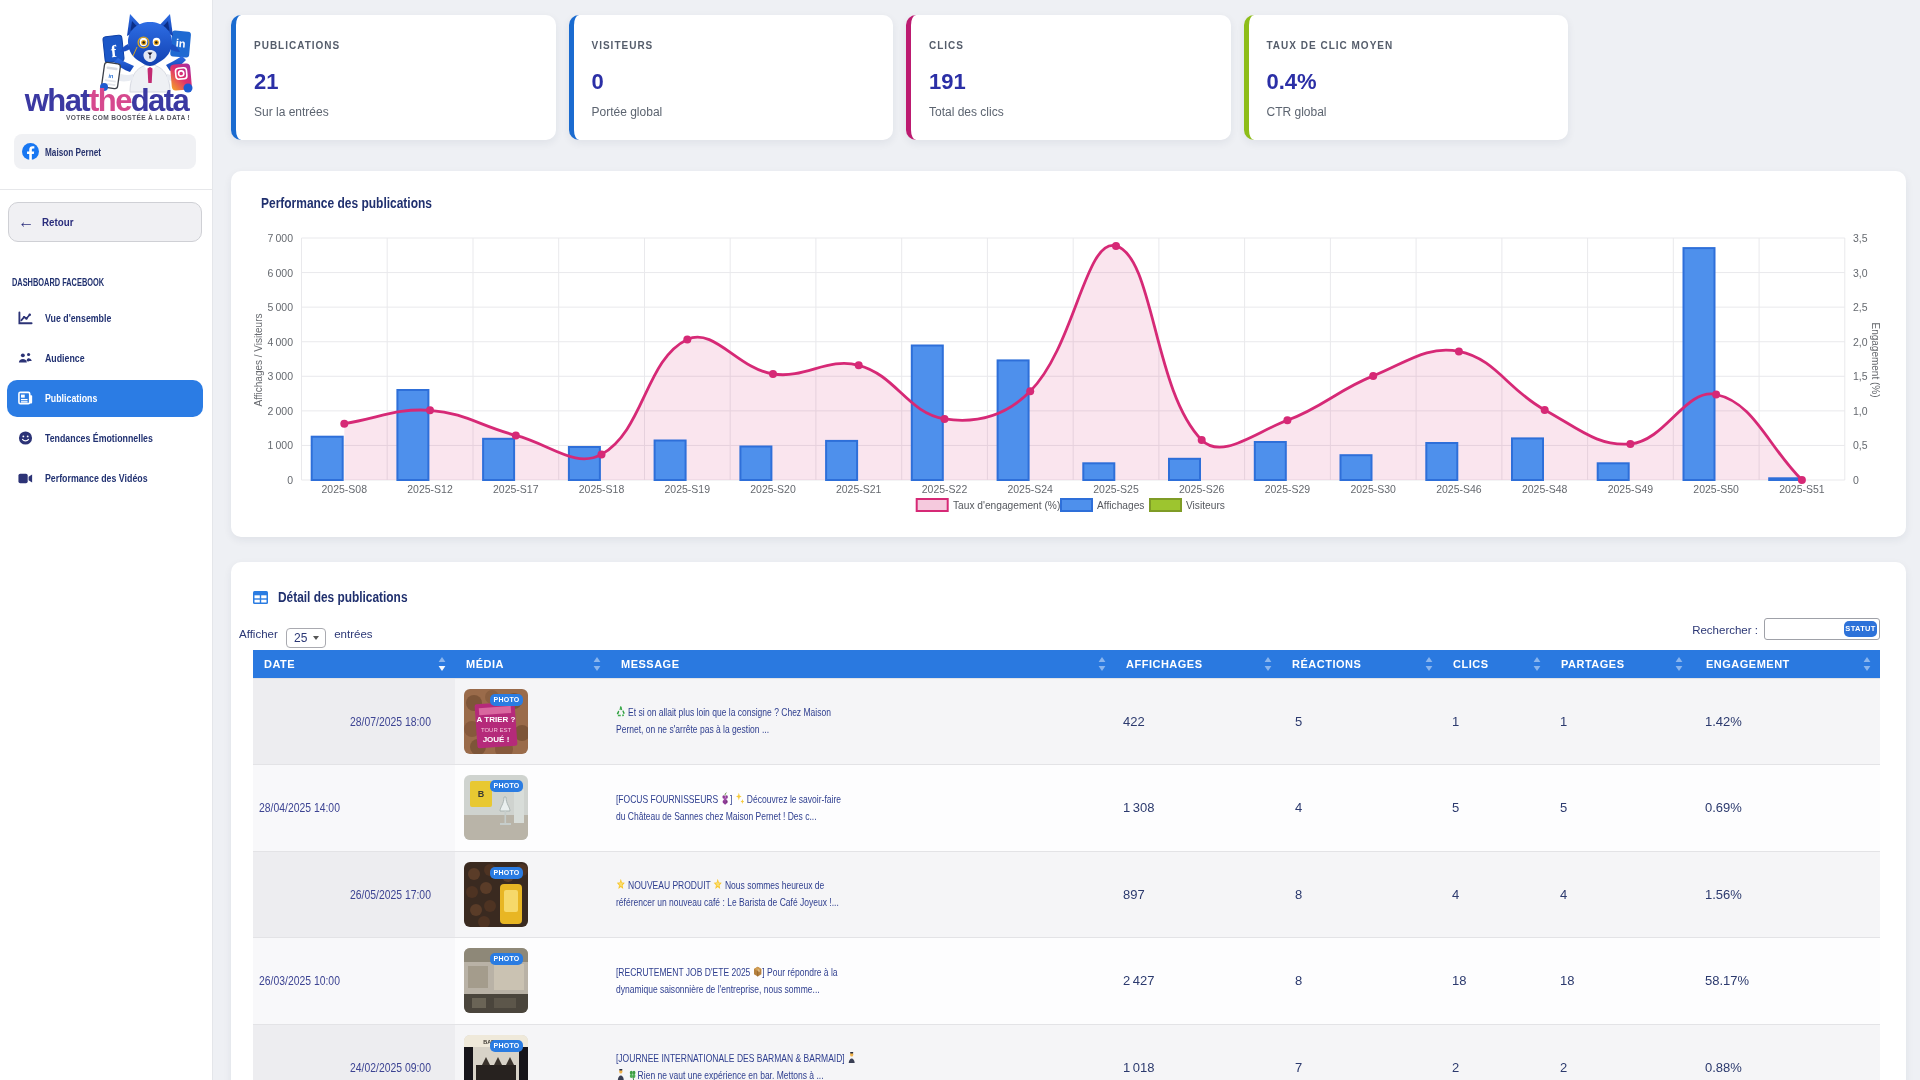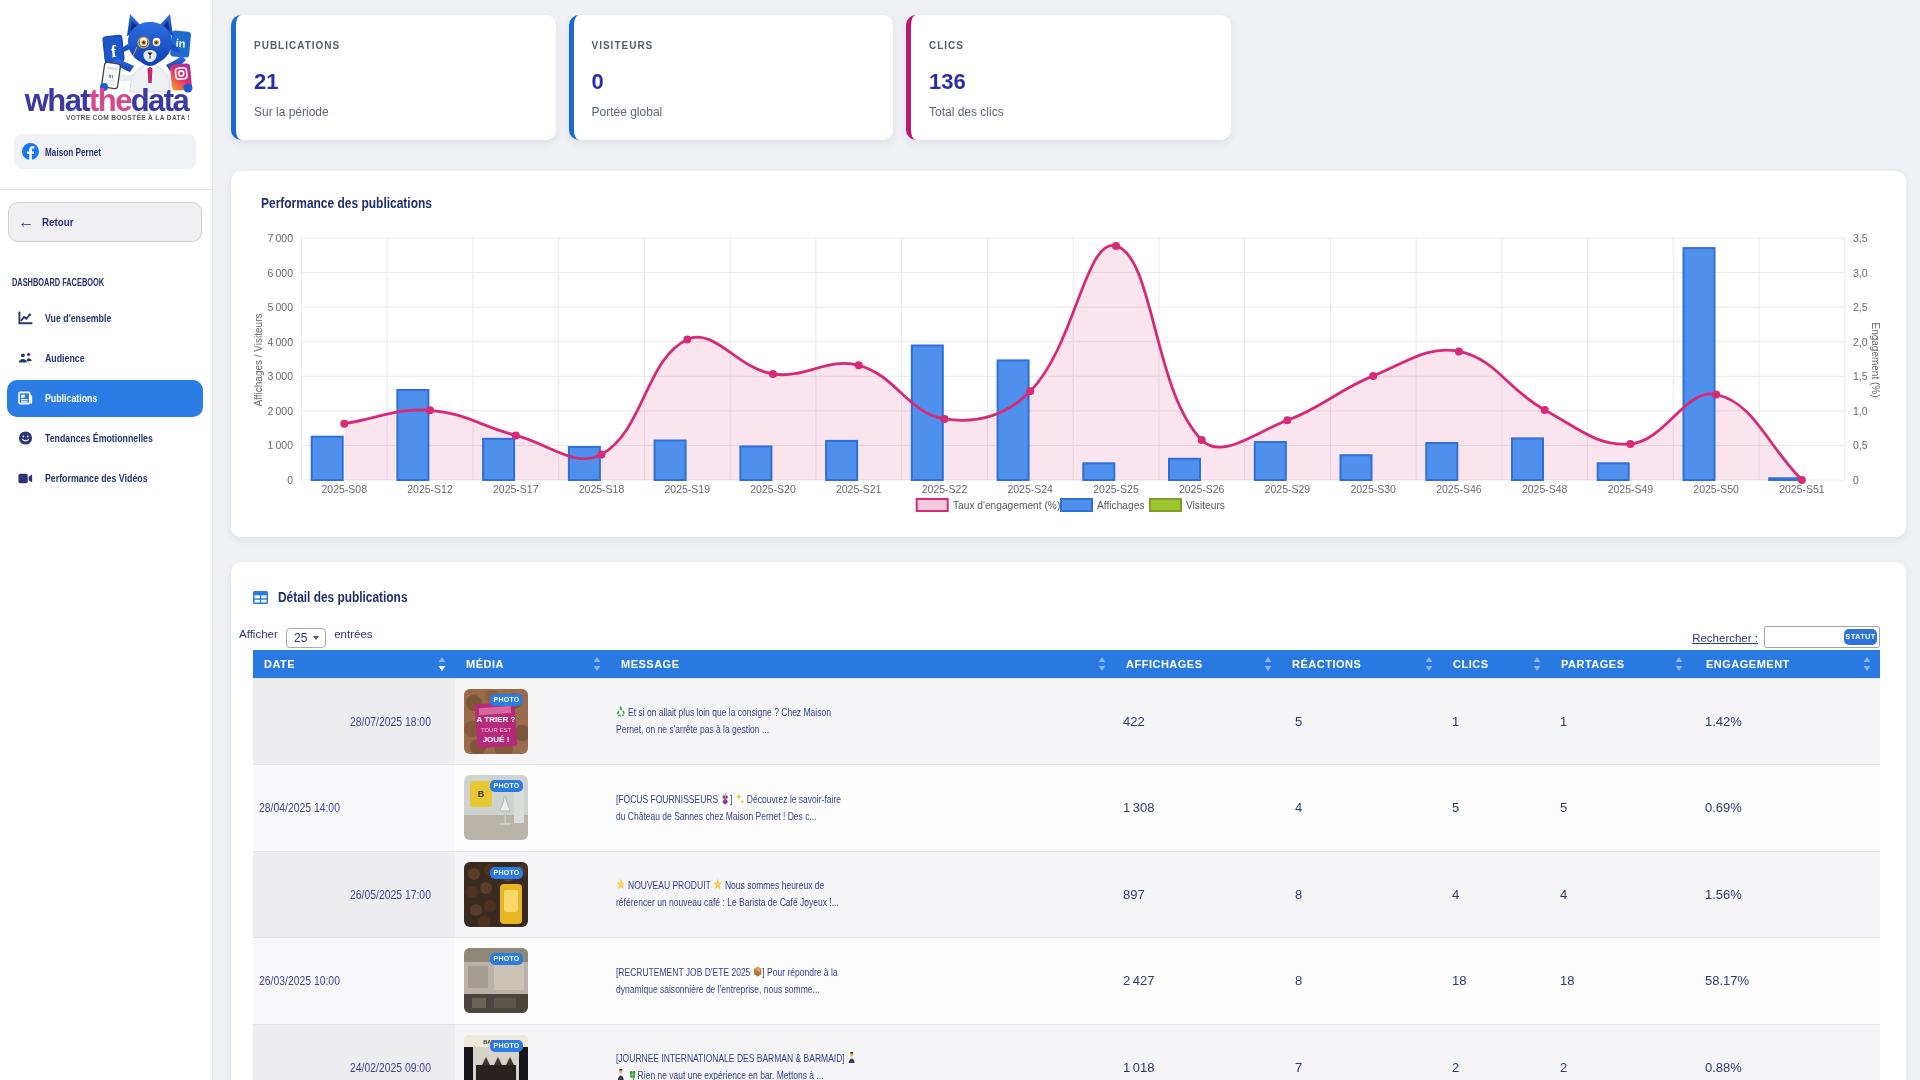--- a/index.html
+++ b/index.html
@@ -28,21 +28,21 @@
   .kcard .sub { position:absolute; top:90px; font-size:12px; color:#5c6470; }
   .card { position:absolute; background:#fff; border-radius:10px; box-shadow:0 3px 8px rgba(30,40,70,.07); }
   .chartcard { left:0; top:171px; width:1675px; height:366px; }
   .ctitle { position:absolute; left:30px; top:24px; font-size:14px; font-weight:bold; color:#20306e; transform:scaleX(.855); transform-origin:0 50%; }
   .tablecard { left:0; top:562px; width:1675px; height:560px; }
   .ttitle { position:absolute; left:22px; top:27px; display:flex; align-items:center; }
   .ttitle span { margin-left:10px; font-size:14.5px; font-weight:bold; color:#20306e; display:inline-block; transform:scaleX(.82); transform-origin:0 50%; }
   .lenctl { position:absolute; left:8px; top:66px; font-size:11.5px; color:#2b3775; }
   .lenbox { display:inline-block; width:40px; height:20px; border:1px solid #a9aab0; border-radius:4px; font-size:12px; color:#2b3775; text-align:left; padding:2px 0 0 7px; position:relative; margin:0 5px; vertical-align:-4px;}
   .lenbox:after { content:""; position:absolute; right:6px; top:7px; border-left:3.5px solid transparent; border-right:3.5px solid transparent; border-top:4.5px solid #555; }
-  .searchctl { position:absolute; right:26px; top:64px; font-size:11.5px; color:#2b3775;text-decoration:underline; }
+  .searchctl { position:absolute; right:26px; top:56px; font-size:11.5px; color:#2b3775; }
   .sinput { display:inline-block; width:116px; height:22px; border:1px solid #9fa1a8; border-radius:3px; background:#fff; position:relative; margin-left:6px; vertical-align:-6px; }
   .statut { position:absolute; right:2px; top:2px; width:33px; height:16px; background:#2d72d9; border-radius:5px; color:#fff; font-size:7.5px; font-weight:bold; letter-spacing:.3px; text-align:center; line-height:16px; }
   table.dt { position:absolute; left:22px; top:88px; width:1627px; border-collapse:collapse; table-layout:fixed; }
   table.dt th { background:#2a79e0; color:#fff; font-size:11px; font-weight:bold; letter-spacing:.5px; text-align:left; height:28px; padding:0 0 0 11px; position:relative; }
   table.dt th .sort { position:absolute; right:9px; top:7px; }
   table.dt td { font-size:13px; color:#2c3a6e; padding-left:11px; vertical-align:middle; }
   .dcell { display:inline-block; font-size:13.5px; color:#3d4493; transform:scaleX(.77); transform-origin:0 50%; white-space:nowrap; }
   table.dt tr.r { height:86.5px; }
   tr.odd td { background:#f5f5f7; border-top:1px solid #e3e3e6; border-bottom:1px solid #e3e3e6;}
   tr.even td { background:#fdfdfe; }
@@ -196,31 +196,36 @@
         </svg>
         <span>Performance des Vidéos</span>
       </div>
   </div>
 </div>
 <div class="main">
   <div class="cards">
     <div class="kcard" style="border-left-color:#1a6bd0">
         <div class="lab">PUBLICATIONS</div>
         <div class="val">21</div>
-        <div class="sub">Sur la période</div>
+        <div class="sub">Sur la entrées</div>
       </div>
     <div class="kcard" style="border-left-color:#1a6bd0">
         <div class="lab">VISITEURS</div>
         <div class="val">0</div>
         <div class="sub">Portée global</div>
       </div>
     <div class="kcard" style="border-left-color:#bc1a70">
         <div class="lab">CLICS</div>
-        <div class="val">136</div>
+        <div class="val">191</div>
         <div class="sub">Total des clics</div>
+      </div>
+    <div class="kcard" style="border-left-color:#8ebd19">
+        <div class="lab">TAUX DE CLIC MOYEN</div>
+        <div class="val">0.4%</div>
+        <div class="sub">CTR global</div>
       </div>
   </div>
   <div class="card chartcard">
     <div class="ctitle">Performance des publications</div>
     <div style="position:absolute;left:0;top:0;"><svg width="1674" height="366" viewBox="0 0 1674 366" font-family="Liberation Sans, sans-serif">
 <g stroke="#e9e9ec" stroke-width="1">
             <line x1="70.5" y1="67.0" x2="70.5" y2="309.0"></line>
             <line x1="156.2" y1="67.0" x2="156.2" y2="309.0"></line>
             <line x1="242.0" y1="67.0" x2="242.0" y2="309.0"></line>
             <line x1="327.7" y1="67.0" x2="327.7" y2="309.0"></line>

